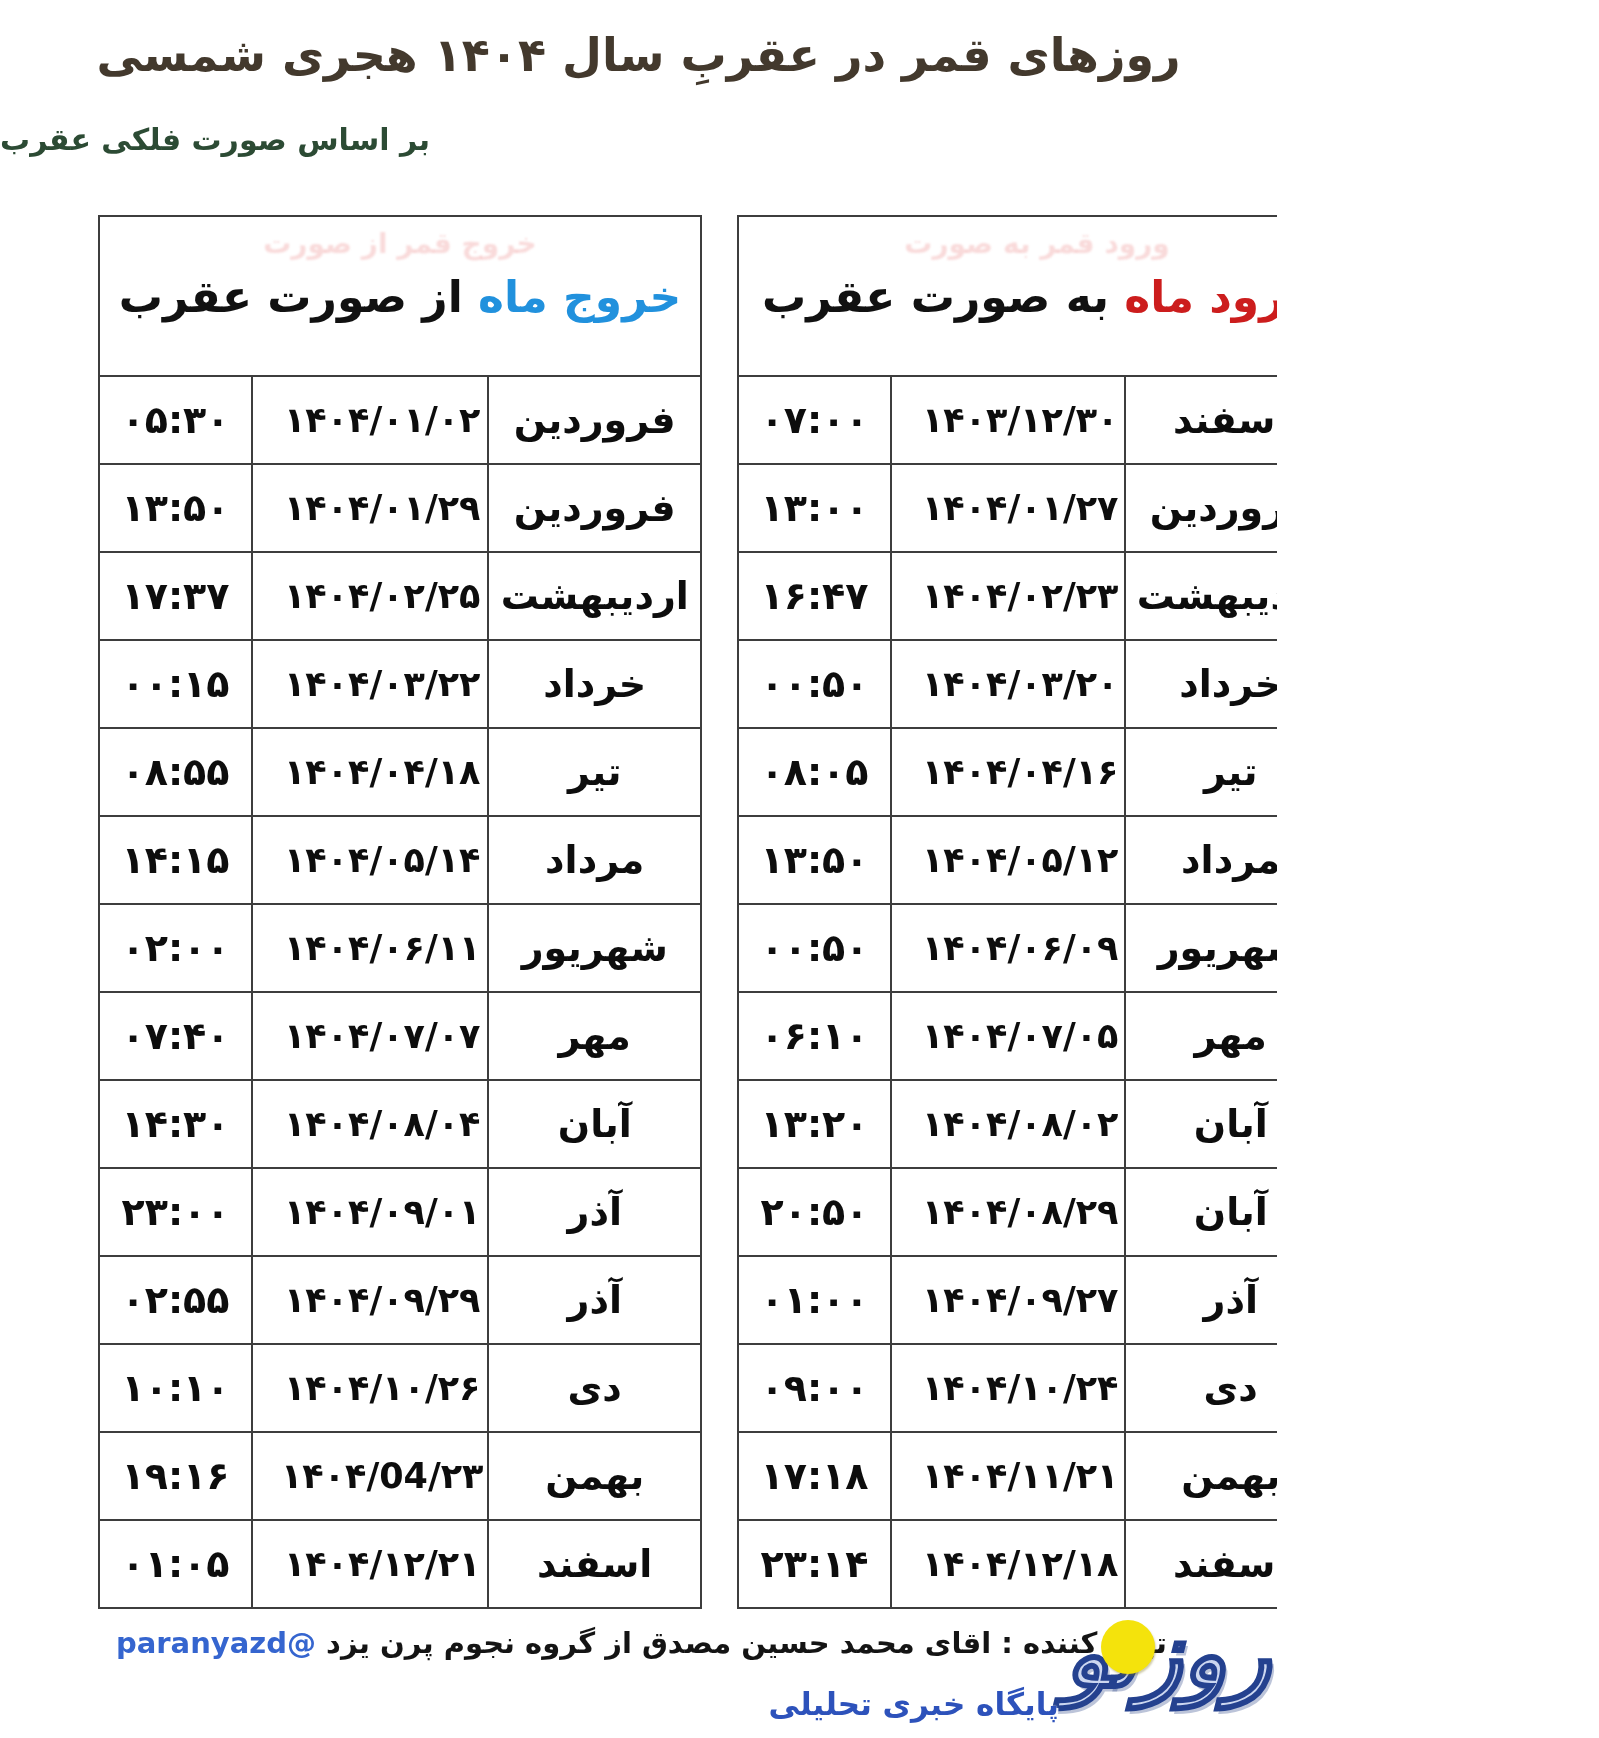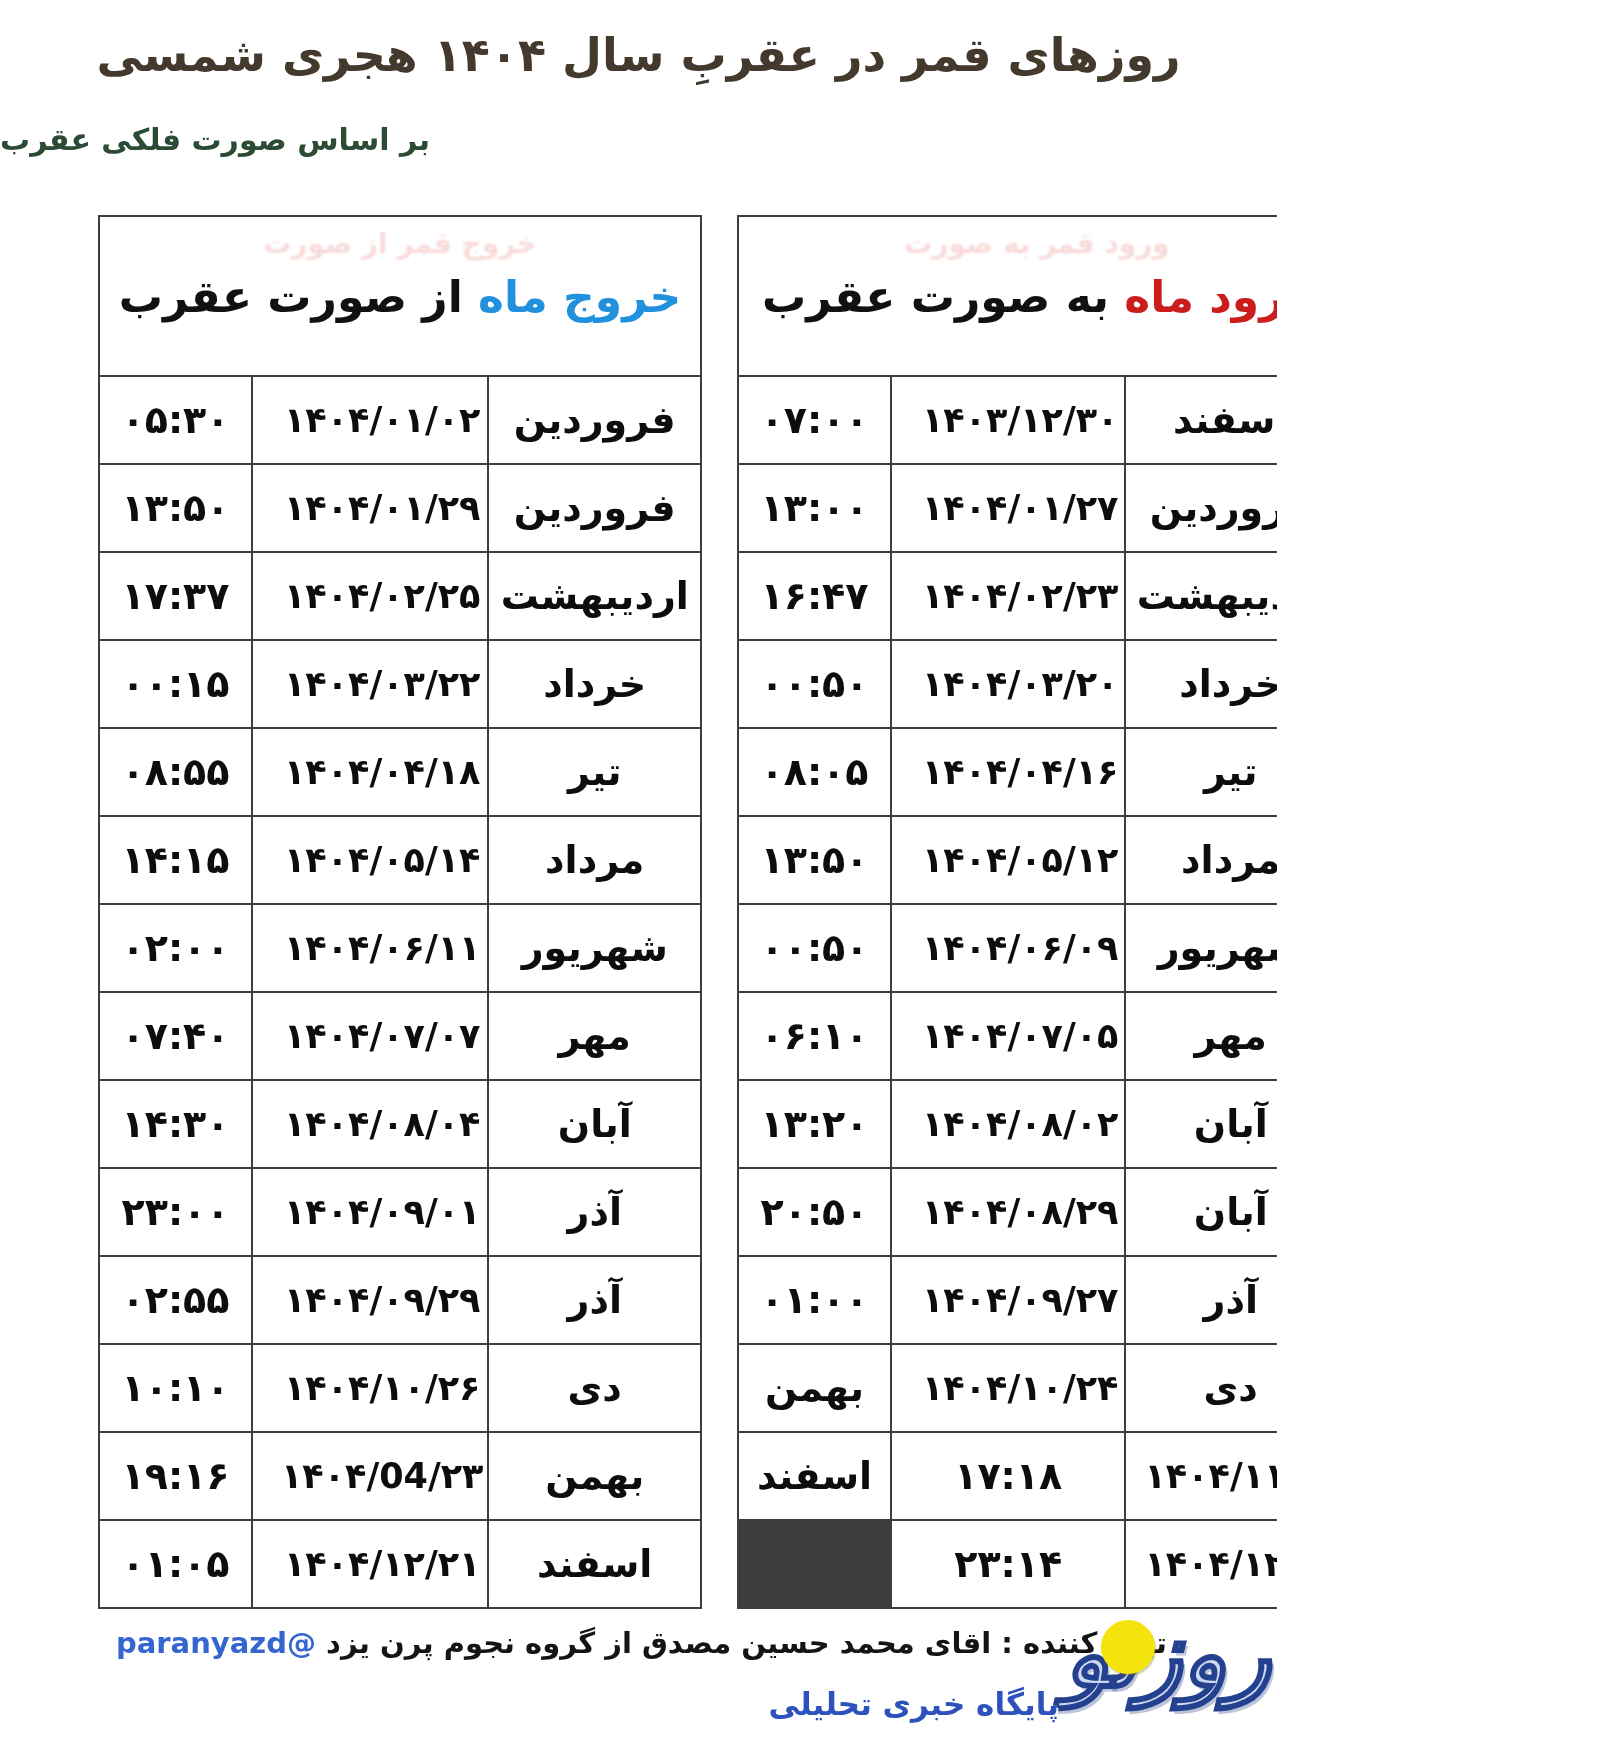--- a/index.html
+++ b/index.html
@@ -154,20 +154,21 @@
       <div class="cell month">آبان</div>
       <div class="cell date">۱۴۰۴/۰۸/۲۹</div>
       <div class="cell time">۲۰:۵۰</div>
 
       <div class="cell month">آذر</div>
       <div class="cell date">۱۴۰۴/۰۹/۲۷</div>
       <div class="cell time">۰۱:۰۰</div>
 
       <div class="cell month">دی</div>
       <div class="cell date">۱۴۰۴/۱۰/۲۴</div>
+      <div class="cell time">۰۹:۰۰</div>
 
       <div class="cell month">بهمن</div>
       <div class="cell date">۱۴۰۴/۱۱/۲۱</div>
       <div class="cell time">۱۷:۱۸</div>
 
       <div class="cell month">اسفند</div>
       <div class="cell date">۱۴۰۴/۱۲/۱۸</div>
       <div class="cell time">۲۳:۱۴</div>
     </section>
 

